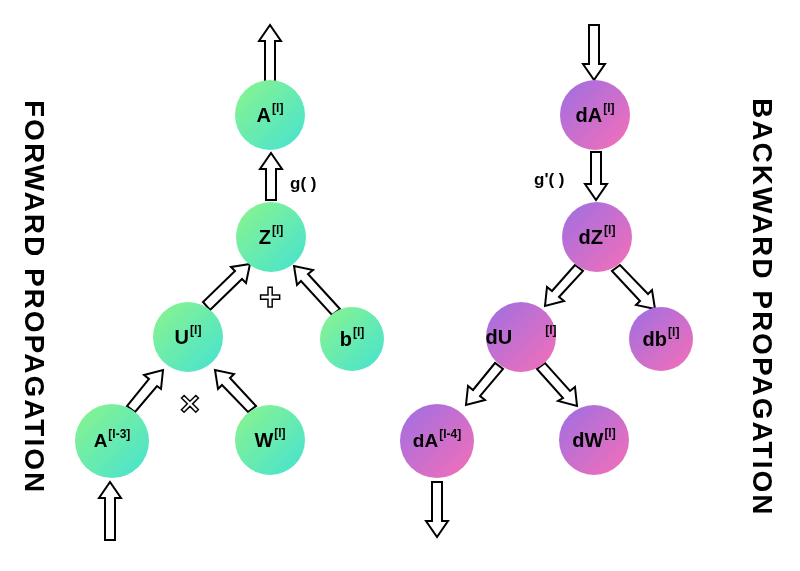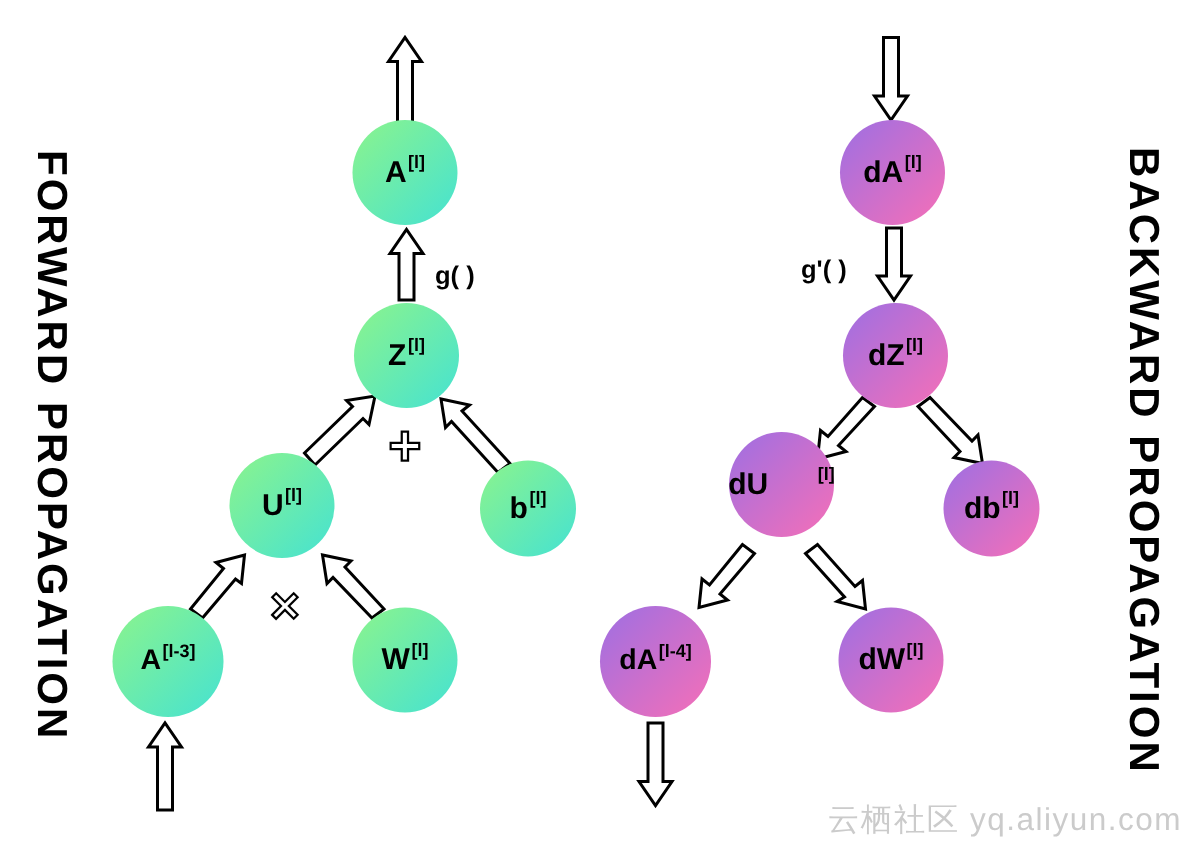--- a/index.html
+++ b/index.html
@@ -132,32 +132,31 @@
   </div>
 
   <div class="node bwd" style="left:560px; top:80px;  width:70px; height:70px;">
     <span>dA</span>
       <span class="sup">[l]</span>
   </div>
   <div class="node bwd" style="left:562px; top:202px; width:70px; height:70px;">
     <span>dZ</span>
       <span class="sup">[l]</span>
   </div>
-  <div class="node bwd" style="left:486px; top:288px; width:70px; height:70px;gap:32px;">
+  <div class="node bwd" style="left:486px; top:302px; width:70px; height:70px;gap:32px;">
     <span>dU</span>
       <span class="sup">[l]</span>
   </div>
   <div class="node bwd" style="left:629px; top:307px; width:64px; height:64px;">
     <span>db</span>
       <span class="sup">[l]</span>
   </div>
   <div class="node bwd" style="left:400px; top:404px; width:74px; height:74px; font-size:19px;">
     <span>dA</span>
       <span class="sup">[l-4]</span>
   </div>
   <div class="node bwd" style="left:559px; top:405px; width:70px; height:70px;">
     <span>dW</span>
       <span class="sup">[l]</span>
   </div>
 
-  <div class="watermark">云栖社区 yq.aliyun.com</div>
 
 </div>
 
 </body></html>

